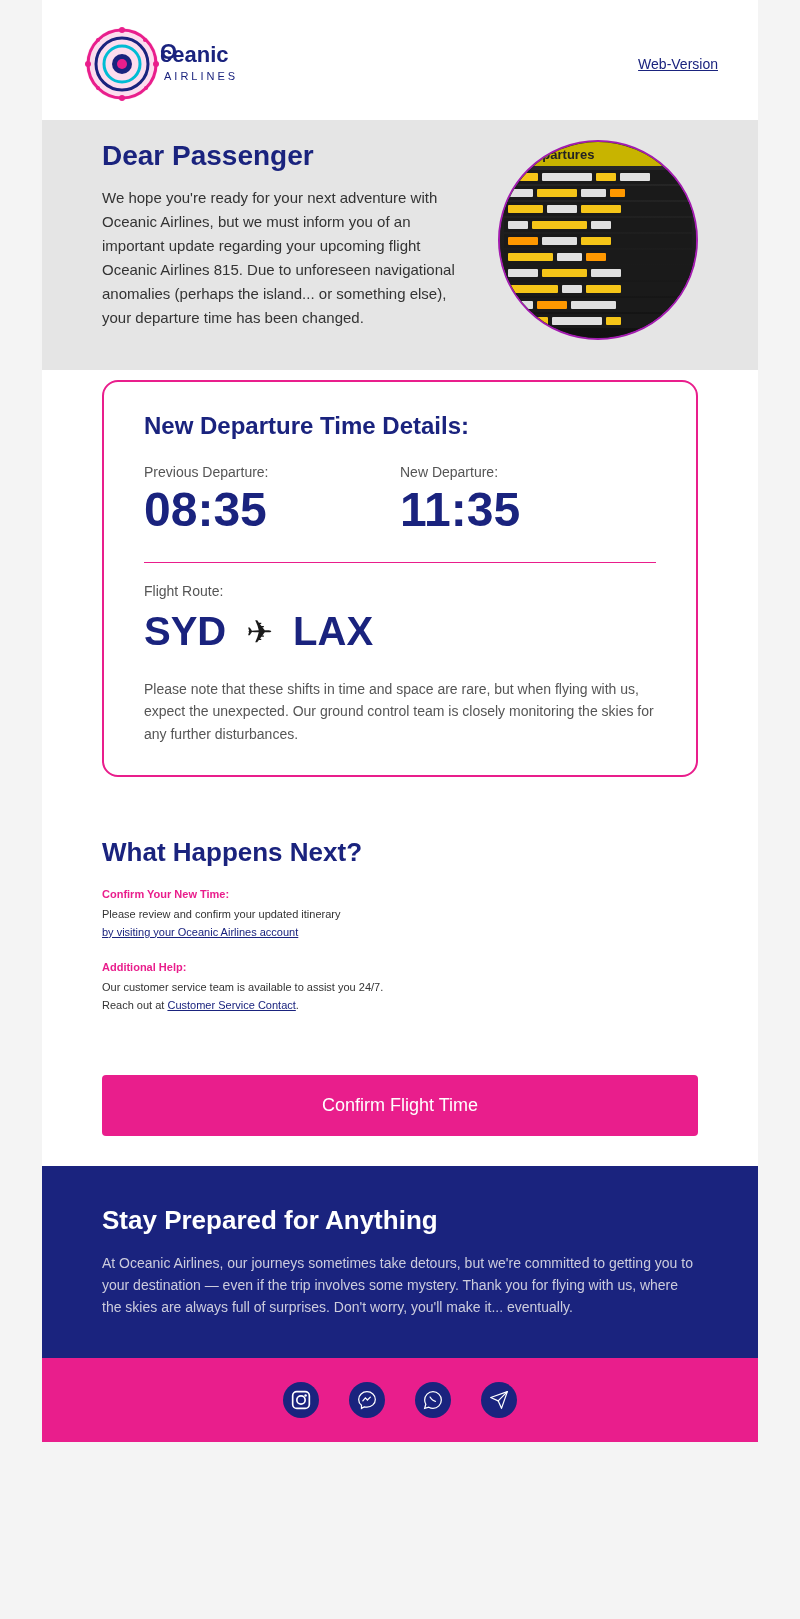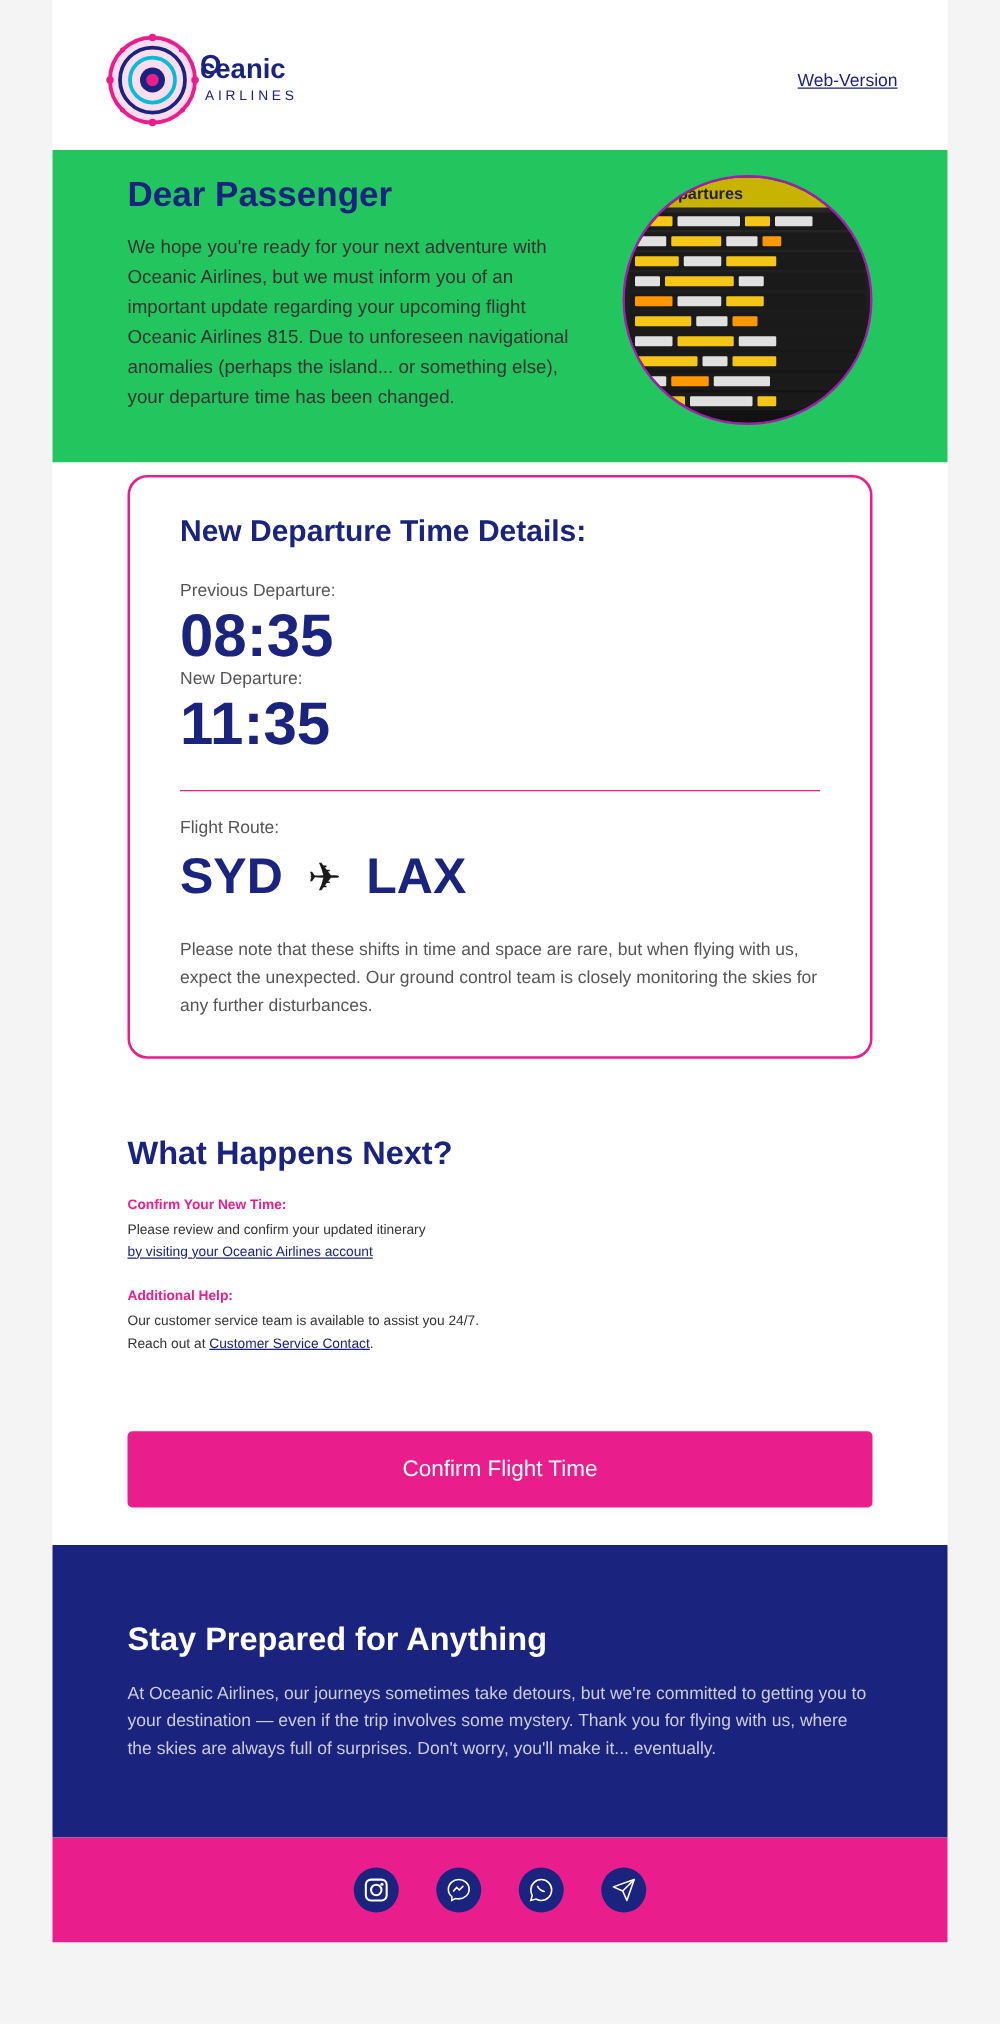--- a/index.html
+++ b/index.html
@@ -36,21 +36,21 @@
       text-decoration: underline;
       cursor: pointer;
     }
 
     
     .intro-section {
       display: flex;
       justify-content: space-between;
       align-items: flex-start;
       padding: 20px 60px 30px 60px;
-      background: #22c55e;
+      background: #e5e5e5;
     }
     .intro-text {
       flex: 1;
       padding-right: 30px;
     }
     .intro-title {
       color: #1a237e;
       font-size: 28px;
       font-weight: bold;
       margin-bottom: 14px;
@@ -133,21 +133,20 @@
     .details-title {
       color: #1a237e;
       font-size: 24px;
       font-weight: bold;
       margin-bottom: 24px;
     }
     .departure-times {
       display: flex;
       justify-content: space-between;
       margin-bottom: 28px;
-      flex-direction: column;
     }
     .time-group {
       flex: 1;
     }
     .time-label {
       color: #555;
       font-size: 14px;
       margin-bottom: 6px;
     }
     .time-value {
@@ -235,21 +234,21 @@
       padding: 20px;
       font-size: 18px;
       text-align: center;
       cursor: pointer;
       font-weight: 500;
     }
 
     
     .footer-blue {
       background: #1a237e;
-      padding: 60px 60px;
+      padding: 39px 60px;
     }
     .footer-title {
       color: #fff;
       font-size: 26px;
       font-weight: bold;
       margin-bottom: 16px;
     }
     .footer-body {
       color: #ccd;
       font-size: 14px;

